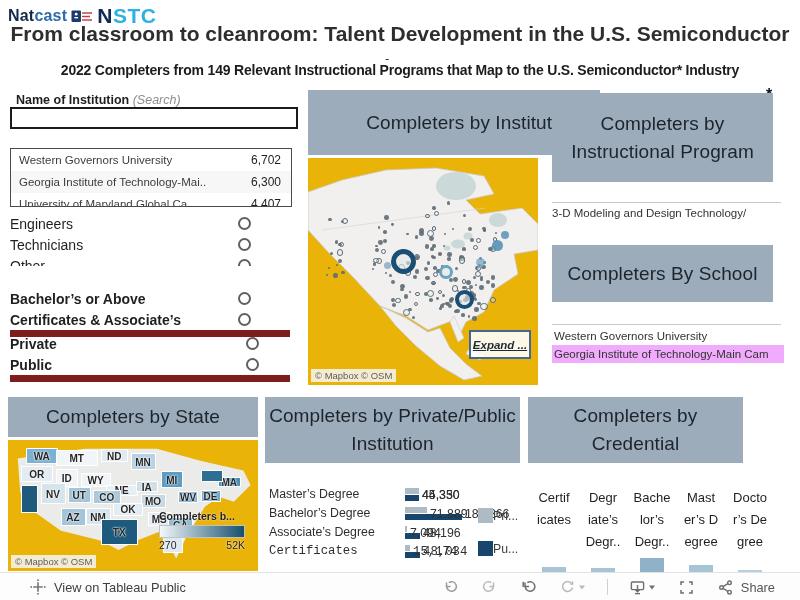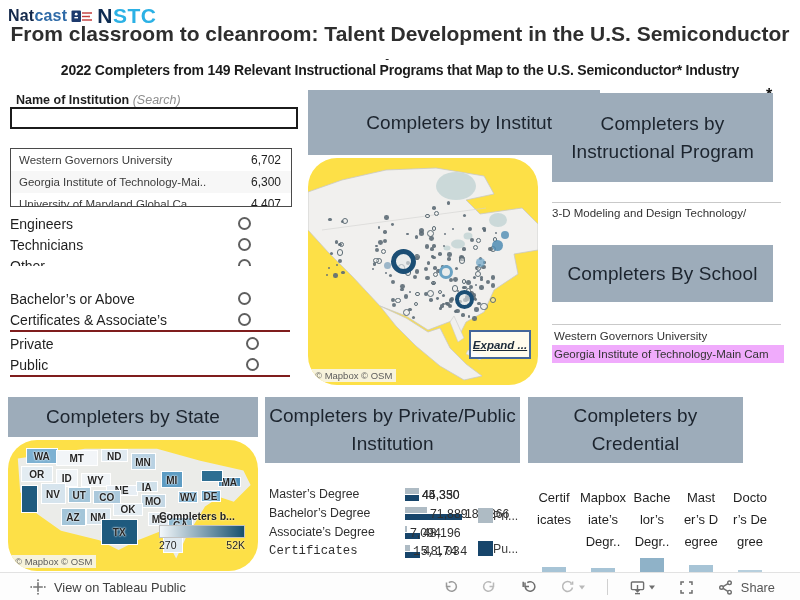--- a/index.html
+++ b/index.html
@@ -19,26 +19,26 @@
   .search-label{position:absolute;left:16px;top:93px;font-size:12.5px;font-weight:bold;color:#1f1f1f;}
   .search-hint{font-weight:normal;font-style:italic;color:#8d8d8d;}
   .search-input{position:absolute;left:10px;top:107px;width:276px;height:16px;border:2px solid #1b1b1b;font-size:12px;padding:1px 4px;}
   .inst-list{position:absolute;left:10px;top:148px;width:280px;height:57px;border:1px solid #4a4a4a;overflow:hidden;background:#fff;}
   .inst-row{height:22px;display:flex;align-items:center;font-size:11.5px;color:#3c3c3c;padding:0 10px 0 8px;}
   .inst-row .nm{flex:1;white-space:nowrap;overflow:hidden;}
   .inst-row .ct{font-size:12px;color:#1e1e1e;}
   .flist{position:absolute;left:10px;width:280px;overflow:hidden;}
   .frow{height:21px;position:relative;font-size:14px;color:#1f1f1f;display:flex;align-items:center;}
   .radio{position:absolute;width:9px;height:9px;border:2px solid #5f5f5f;border-radius:50%;background:#fff;}
-  .hr{border-bottom:2px solid #7f1d1d;}
+  .hr{border-bottom:7px solid #7f1d1d;font-weight:bold;}
   
   .phead{position:absolute;background:#9dacba;color:#1c242e;display:flex;align-items:center;justify-content:center;
          text-align:center;font-size:19px;line-height:1.45;letter-spacing:.1px;}
   
-  .mapbox{position:absolute;background:#fde047;overflow:hidden;border-radius:29px;}
+  .mapbox{position:absolute;background:#eab308;overflow:hidden;}
   .attrib{position:absolute;left:3px;bottom:3px;background:rgba(246,246,246,.85);color:#5c5c5c;font-size:9.5px;padding:1px 4px;}
   .expand-btn{position:absolute;right:7px;bottom:26px;width:58px;height:25px;border:2px solid #44679a;background:rgba(255,255,255,.9);
               font-size:11.5px;font-weight:bold;font-style:italic;text-decoration:underline;color:#1b2a39;
               display:flex;align-items:center;justify-content:center;cursor:pointer;}
   .dot{position:absolute;border-radius:50%;}
   .us-land{position:absolute;left:2%;top:3%;width:96%;height:92%;background:#ebece9;
            clip-path:polygon(2% 12%,30% 4%,60% 4%,78% 14%,96% 22%,99% 34%,92% 48%,86% 44%,80% 52%,72% 78%,68% 95%,62% 72%,52% 80%,44% 88%,36% 80%,20% 72%,10% 58%,3% 40%);}
   .state{position:absolute;border:1px solid #fff;box-sizing:border-box;}
   .state-lbl{position:absolute;font-size:10px;font-weight:bold;color:#262626;text-shadow:0 0 2px #fff,0 0 2px #fff;transform:translate(-50%,-50%);white-space:nowrap;}
   .legend{position:absolute;right:3px;top:70px;width:96px;}
@@ -470,21 +470,21 @@
 
 <div class="phead" style="left:528px;top:397px;width:215px;height:66px;">
   <span>Completers by Credential</span>
 </div>
 <div class="cred-cols" id="cred-cols">
     <div class="cred-col">
       <div>Certif</div>
       <div>icates</div>
     </div>
     <div class="cred-col">
-      <div>Mapbox</div>
+      <div>Degr</div>
       <div>iate’s</div>
       <div>Degr..</div>
     </div>
     <div class="cred-col">
       <div>Bache</div>
       <div>lor’s</div>
       <div>Degr..</div>
     </div>
     <div class="cred-col">
       <div>Mast</div>

